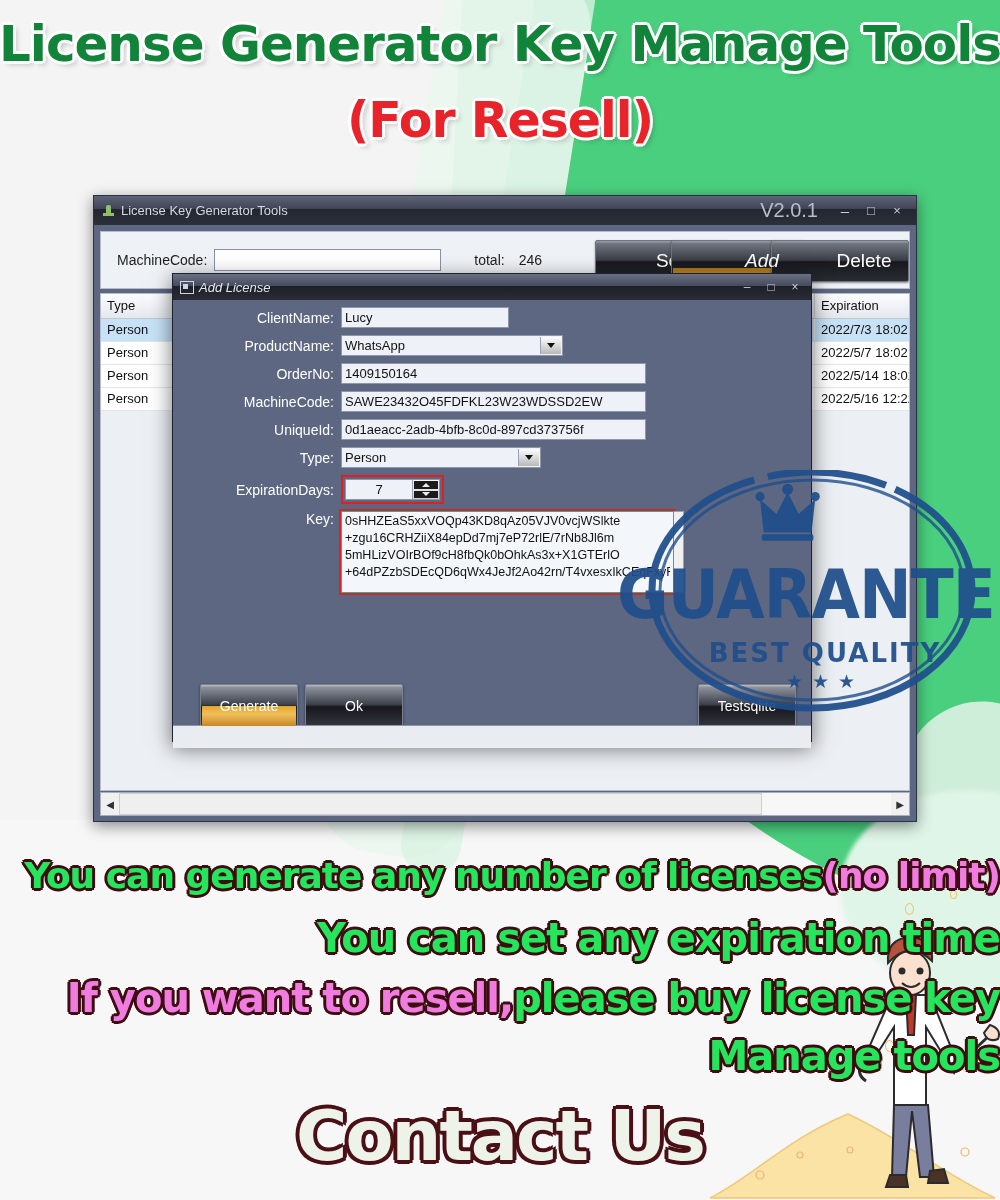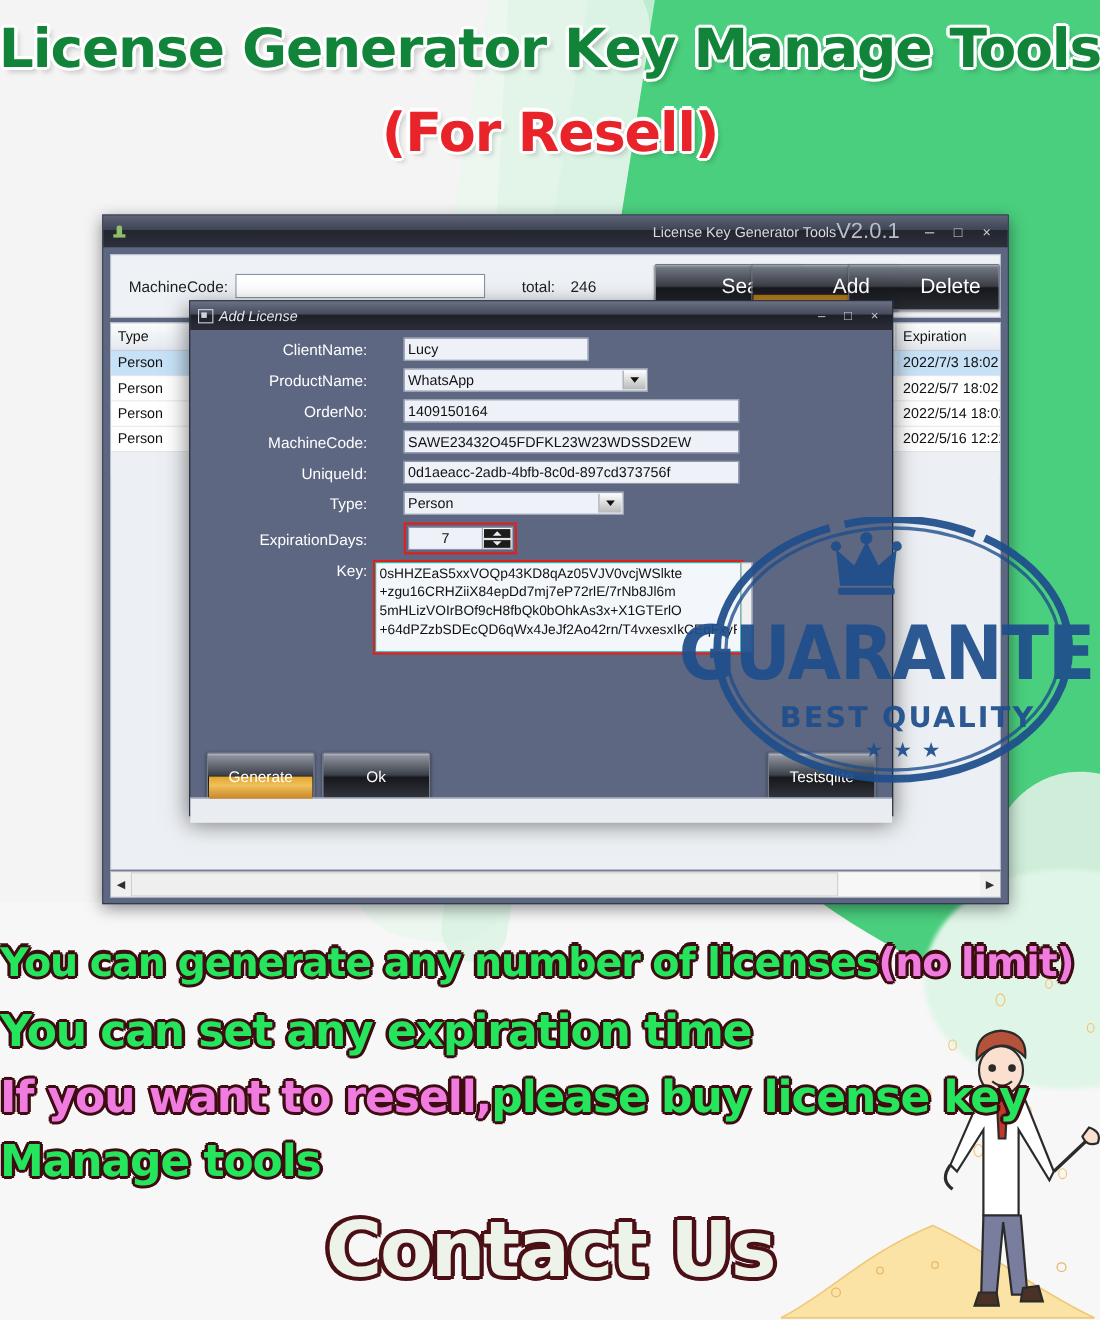--- a/index.html
+++ b/index.html
@@ -70,21 +70,21 @@
     width:13px;height:13px;margin:0 5px 0 3px;position:relative;flex:0 0 auto;
   }
   #appTitle .ico::before{
     content:"";position:absolute;left:3px;top:1px;width:5px;height:9px;
     background:#8fbf6a;border-radius:2px 2px 0 0;
   }
   #appTitle .ico::after{
     content:"";position:absolute;left:0px;top:9px;width:11px;height:3px;
     background:#8fbf6a;
   }
-  #appTitle .tt{flex:1 1 auto;text-align:right;}
+  #appTitle .tt{flex:1 1 auto;}
   #appTitle .ver{color:#b9bdc9;font-size:20px;margin-right:14px;}
   .wbtn{width:26px;text-align:center;color:#c9ccd6;font-size:13px;cursor:default;}
   .wbtn.min{font-size:15px;}
 
   #appBody{height:596px;background:#5d6782;position:relative;padding:0;}
   #toolbar{
     position:absolute;left:6px;top:6px;right:6px;height:56px;
     background:#eef1f5;border:1px solid #b7bdca;
     display:flex;align-items:center;
   }
@@ -98,21 +98,21 @@
   .tbtn{
     position:absolute;top:8px;height:40px;width:84px;
     background:linear-gradient(to bottom,#9ba1ab 0%,#6e747f 7%,#3a3d45 48%,#17181d 52%,#2a2c33 100%);
     border:1px solid #6f7580;border-radius:2px;
     color:#ffffff;font-size:19px;
     display:flex;align-items:center;justify-content:center;
     box-shadow:0 1px 2px rgba(0,0,0,.4);
     padding-left:48px;
   }
   .tbtn.search{right:180px;}
-  .tbtn.add{right:92px;}
+  .tbtn.add{right:104px;font-style:italic;}
   .tbtn.add::after{
     content:"";position:absolute;left:1px;right:1px;bottom:1px;height:12px;
     background:linear-gradient(to bottom,#a9741a,#d9a233);
   }
   .tbtn.add span{position:relative;z-index:2;}
   .tbtn.del{right:0px;width:88px;}
 
   
   #table{
     position:absolute;left:6px;top:68px;right:6px;bottom:30px;
@@ -159,21 +159,21 @@
     color:#e3e6ee;display:flex;align-items:center;padding:0 4px;font-size:13px;
   }
   #dlgTitle .ico{width:12px;height:11px;margin:0 5px 0 3px;border:1px solid #cfd3dd;
     position:relative;flex:0 0 auto;}
   #dlgTitle .ico::after{content:"";position:absolute;left:2px;top:2px;width:5px;height:5px;
     background:#cfd3dd;}
   #dlgTitle .tt{flex:1 1 auto;font-style:italic;}
   #dlgTitle .wbtn{font-size:12px;width:24px;}
 
   #dlgBody{position:relative;height:441px;}
-  .frow{display:flex;align-items:center;margin-top:7px;gap:26px;}
+  .frow{display:flex;align-items:center;margin-top:7px;}
   .flabel{width:168px;text-align:right;padding-right:7px;color:#ffffff;
     font-size:14px;box-sizing:border-box;}
   .finput{
     background:#eef2f8;border:1px solid #8e96a8;height:21px;
     font-size:13px;color:#111;padding:1px 3px;box-sizing:border-box;
     display:flex;align-items:center;font-family:"Liberation Sans",sans-serif;
   }
   .w-client{width:168px;}
   .w-order{width:305px;}
   .w-machine{width:305px;}
@@ -205,21 +205,21 @@
     width:333px;height:82px;background:#f3f6fa;border:1px solid #14b8a6;
     outline:2px solid #e01f1f;outline-offset:0px;
     font-size:12.5px;color:#111;line-height:17px;padding:1px 3px;
     box-sizing:border-box;overflow:hidden;white-space:nowrap;
     font-family:"Liberation Sans",sans-serif;
   }
   .keyarea div{overflow:hidden;}
   .keyscroll{width:10px;background:#f0f0f0;border:1px solid #9aa2b2;
     border-left:none;height:82px;box-sizing:border-box;}
 
-  #dlgBtns{position:absolute;left:0;right:0;bottom:22px;height:42px;text-decoration:underline;}
+  #dlgBtns{position:absolute;left:12px;right:0;bottom:22px;height:42px;text-decoration:underline;}
   .dbtn{
     position:absolute;top:0;height:42px;width:96px;
     background:linear-gradient(to bottom,#b9bec7 0%,#8b909b 6%,#3d414a 46%,#17181d 52%,#34373f 100%);
     border:1px solid #7b818d;border-radius:2px;color:#fff;font-size:14px;
     display:flex;align-items:center;justify-content:center;
     box-shadow:0 1px 3px rgba(0,0,0,.45);
   }
   .dbtn span{position:relative;z-index:3;}
   .dbtn.gen{left:15px;}
   .dbtn.gen::after{
@@ -241,21 +241,21 @@
   }
   #stamp .btext{
     position:absolute;left:60px;top:168px;width:280px;text-align:center;
     font-family:"DejaVu Sans",sans-serif;font-weight:bold;font-size:26px;
     color:#1F4E8C;letter-spacing:2px;
   }
   #stamp .stars{position:absolute;left:130px;top:200px;width:140px;
     text-align:center;color:#1F4E8C;font-size:19px;letter-spacing:9px;}
 
   
-  .promo{position:absolute;z-index:6;width:100%;text-align:left;
+  .promo{position:absolute;z-index:6;width:100%;text-align:right;
     font-family:"DejaVu Sans",sans-serif;font-weight:bold;
     letter-spacing:-1px;line-height:1;}
   .pg{color:#25E55C;}
   .pp{color:#F07CE0;}
   #promo1{top:858px;font-size:36px;}
   #promo2{top:918px;font-size:40px;}
   #promo3{top:978px;font-size:40px;}
   #promo4{top:1036px;font-size:40px;}
   .promo span{
     text-shadow:

